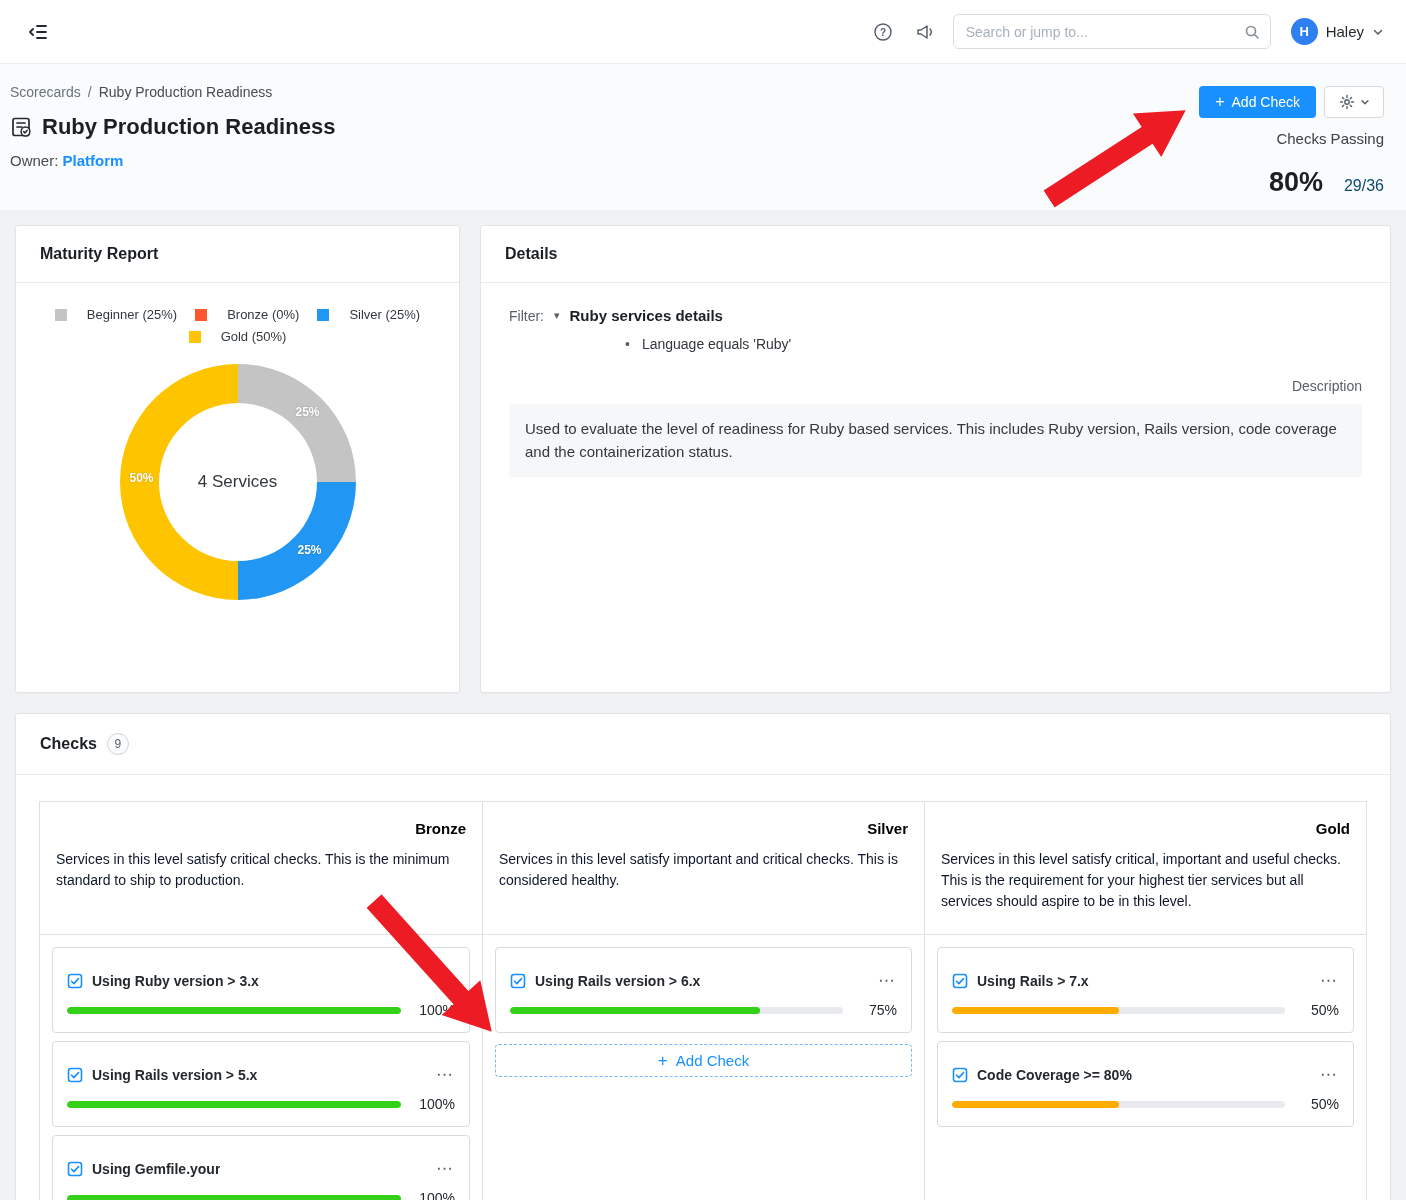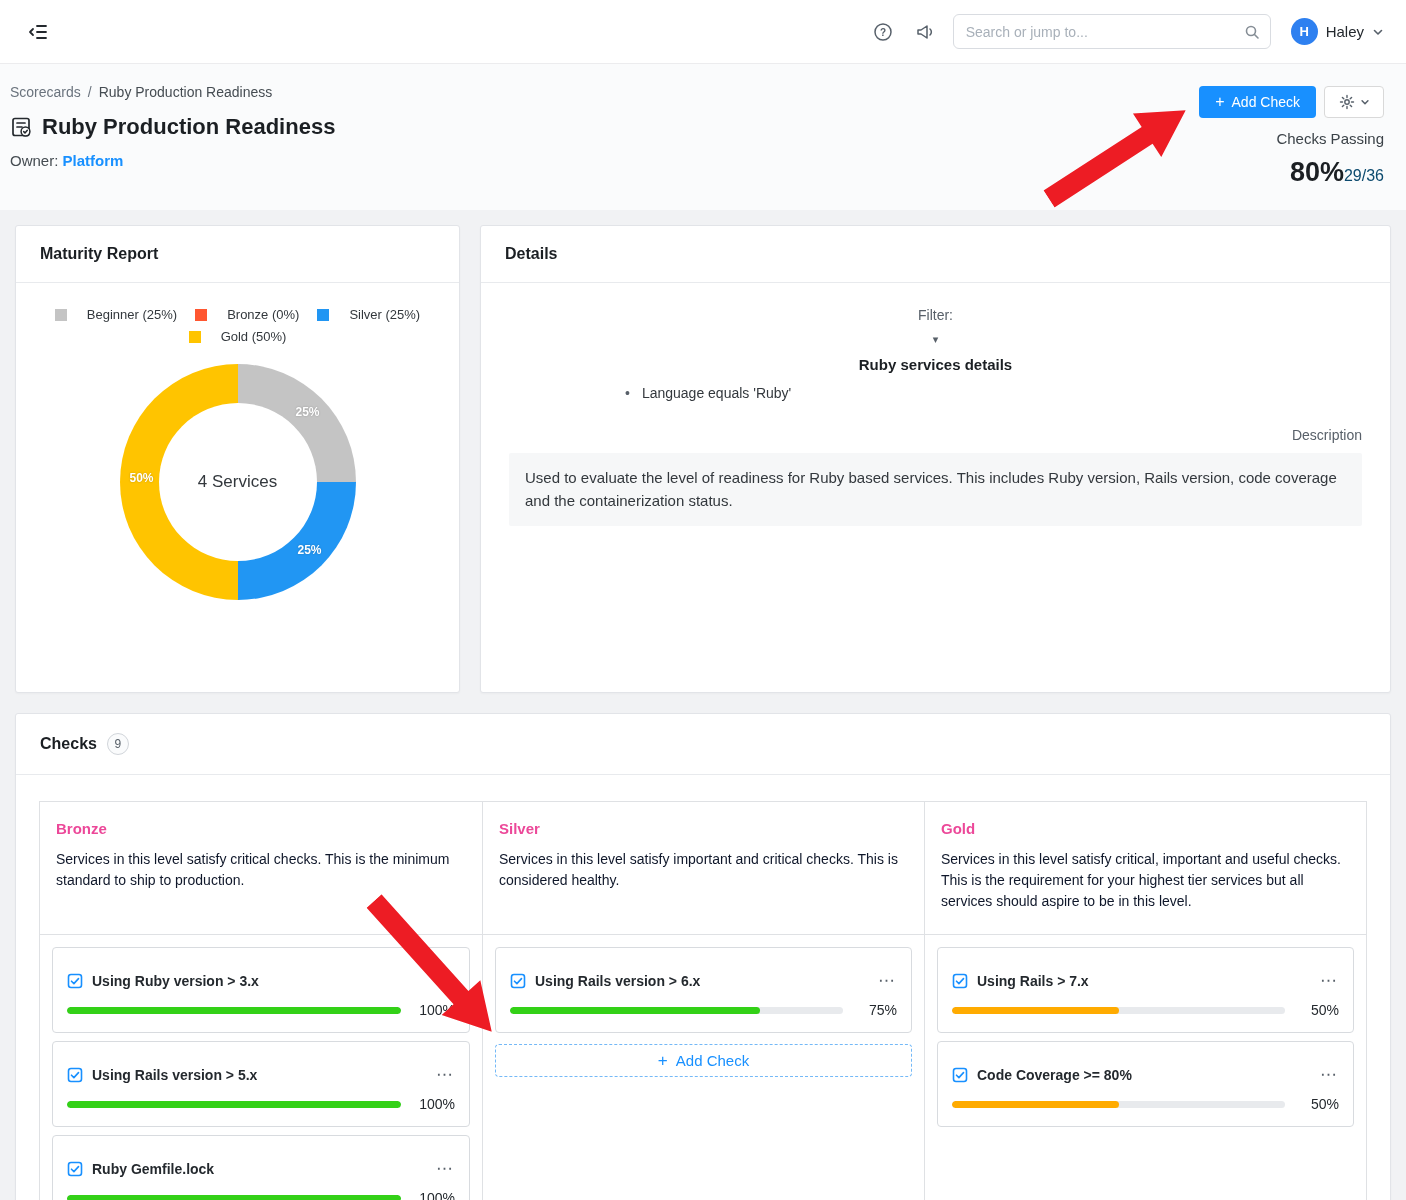--- a/index.html
+++ b/index.html
@@ -52,21 +52,21 @@
     height:32px; background:#1890ff; color:#fff; border:none; border-radius:4px;
     font-size:14px; padding:0 16px; display:flex; align-items:center; gap:7px; cursor:pointer;
     font-family:"Liberation Sans", sans-serif;
   }
   .btn-primary .plus { font-size:16px; font-weight:normal; }
   .btn-gear {
     height:32px; width:60px; background:#fff; border:1px solid #d9d9d9; border-radius:4px;
     display:flex; align-items:center; justify-content:center; gap:5px; cursor:pointer;
   }
   .checks-passing-label { margin-top:12px; font-size:15px; color:#3b4248; }
-  .checks-passing-value { margin-top:10px; display:flex; align-items:baseline; gap:0; }
+  .checks-passing-value { margin-top:20px; display:flex; align-items:baseline; gap:21px; }
   .pct-big { font-size:27px; font-weight:bold; color:#1b1f23; }
   .pct-frac { font-size:16px; color:#0c4a6e; }
 
   
   .content { padding:15px 15px 0; }
   .card { background:#fff; border:1px solid #e2e4e8; border-radius:3px; box-shadow:0 1px 2px rgba(0,0,0,.03); }
   .card-header { padding:19px 24px; font-size:16px; font-weight:bold; color:#1b1f23; border-bottom:1px solid #e8eaed; display:flex; align-items:center; gap:10px; }
   .top-row { display:flex; gap:20px; }
   .maturity-card { width:445px; height:468px; }
   .details-card { flex:1; height:468px; }
@@ -87,21 +87,21 @@
   .seg-label {
     position:absolute; color:#fff; font-size:12px; font-weight:bold;
     transform:translate(-50%,-50%); text-shadow:0 0 2px rgba(0,0,0,.25);
   }
   .seg-1 { left:188px; top:48px; }
   .seg-2 { left:190px; top:186px; }
   .seg-3 { left:22px; top:114px; }
 
   
   .details-body { padding:24px 28px; }
-  .filter-row { display:flex; align-items:center; gap:10px; font-size:14px; color:#586069;flex-direction:column; }
+  .filter-row { display:flex; align-items:center; gap:10px; font-size:14px; color:#586069; }
   .filter-caret { font-size:11px; color:#586069; cursor:pointer; }
   .filter-name { font-size:15px; font-weight:bold; color:#1b1f23; }
   .filter-rule { margin:12px 0 0 116px; display:flex; gap:12px; font-size:14px; color:#33383d; }
   .filter-rule .bullet { color:#586069; }
   .desc-label { margin-top:26px; font-size:14px; color:#586069;text-align:right; }
   .desc-box {
     margin-top:10px; background:#f6f7f8; border-radius:2px; padding:14px 16px;
     font-size:15px; line-height:1.5; color:#33383d;
   }
 
@@ -109,21 +109,21 @@
   .checks-card { margin-top:20px; min-height:487px; }
   .count-badge {
     width:22px; height:22px; border-radius:50%; border:1px solid #d1d5da; background:#fafbfc;
     color:#586069; font-size:12px; font-weight:normal; display:flex; align-items:center; justify-content:center;
   }
   .checks-body { padding:26px 23px 0; }
   .checks-columns { display:grid; grid-template-columns:1fr 1fr 1fr; border:1px solid #dfe1e4; }
   .check-col { min-width:0; }
   .check-col + .check-col { border-left:1px solid #dfe1e4; }
   .col-head { padding:18px 16px; min-height:133px; border-bottom:1px solid #dfe1e4; }
-  .col-name { font-size:15px; font-weight:bold; color:#ec4899; }
+  .col-name { font-size:15px; font-weight:bold; color:#000000;text-align:right; }
   .col-desc { margin-top:12px; font-size:14px; line-height:1.5; color:#0f172a; }
   .col-cards { padding:12px; display:flex; flex-direction:column; gap:8px; }
   .check-card { border:1px solid #d8dbdf; border-radius:4px; background:#fff; padding:24px 14px 14px; cursor:pointer; }
   .check-card.partial { height:42px; padding:0; }
   .check-top { display:flex; align-items:center; gap:9px; }
   .check-label { font-size:14px; font-weight:bold; color:#24292e; white-space:nowrap; overflow:hidden; text-overflow:ellipsis; }
   .check-menu { margin-left:auto; font-size:17px; color:#586069; cursor:pointer; line-height:1; padding:0 2px; }
   .check-progress { display:flex; align-items:center; gap:12px; margin-top:13px; }
   .bar { flex:1; height:7px; border-radius:4px; background:#e8eaed; overflow:hidden; }
   .fill { height:100%; border-radius:4px; }
@@ -334,21 +334,21 @@
   </div>
 
   <div class="check-card">
     <div class="check-top">
       <span style="display:flex">
         <svg width="16" height="16" viewBox="0 0 16 16">
           <rect x="1.5" y="1.5" width="13" height="13" rx="2.5" fill="none" stroke="#1890ff" stroke-width="1.6"></rect>
           <path d="M4.5 8.2l2.4 2.4 4.6-5" fill="none" stroke="#1890ff" stroke-width="1.6" stroke-linecap="round" stroke-linejoin="round"></path>
         </svg>
       </span>
-      <span class="check-label">Ruby Gemfile.lock</span>
+      <span class="check-label">Using Gemfile.your</span>
       <span class="check-menu">⋯</span>
     </div>
     <div class="check-progress">
       <div class="bar">
                     <div class="fill" style="width: 100%; background: rgb(51, 209, 23);"></div>
                   </div>
       <span class="pct">100%</span>
     </div>
   </div>
 <div class="check-card partial"></div>

